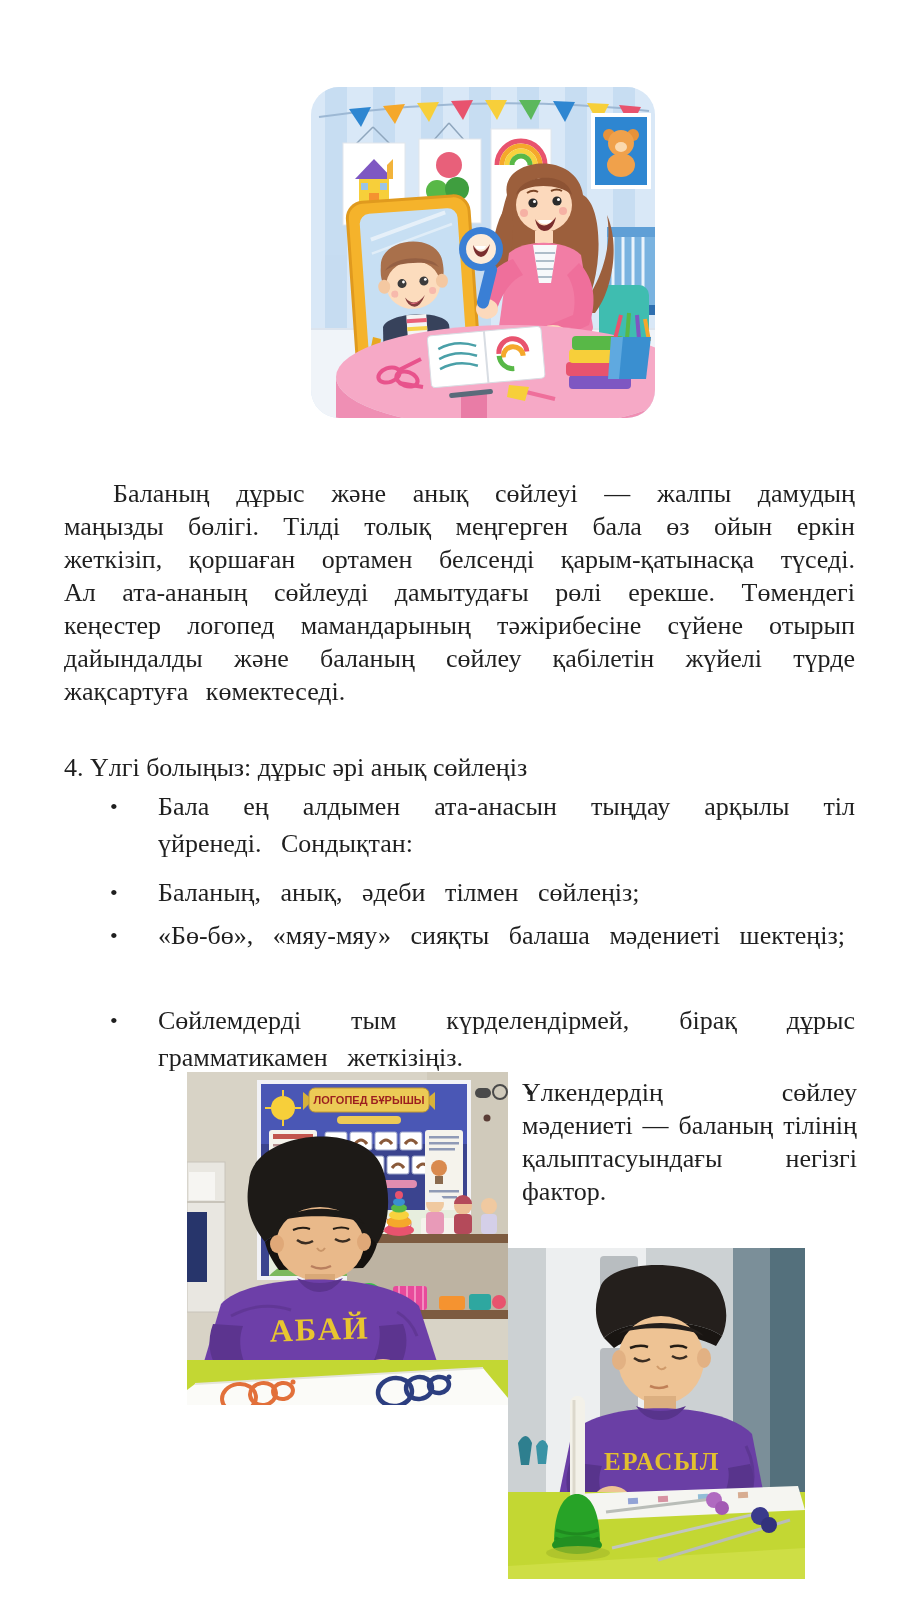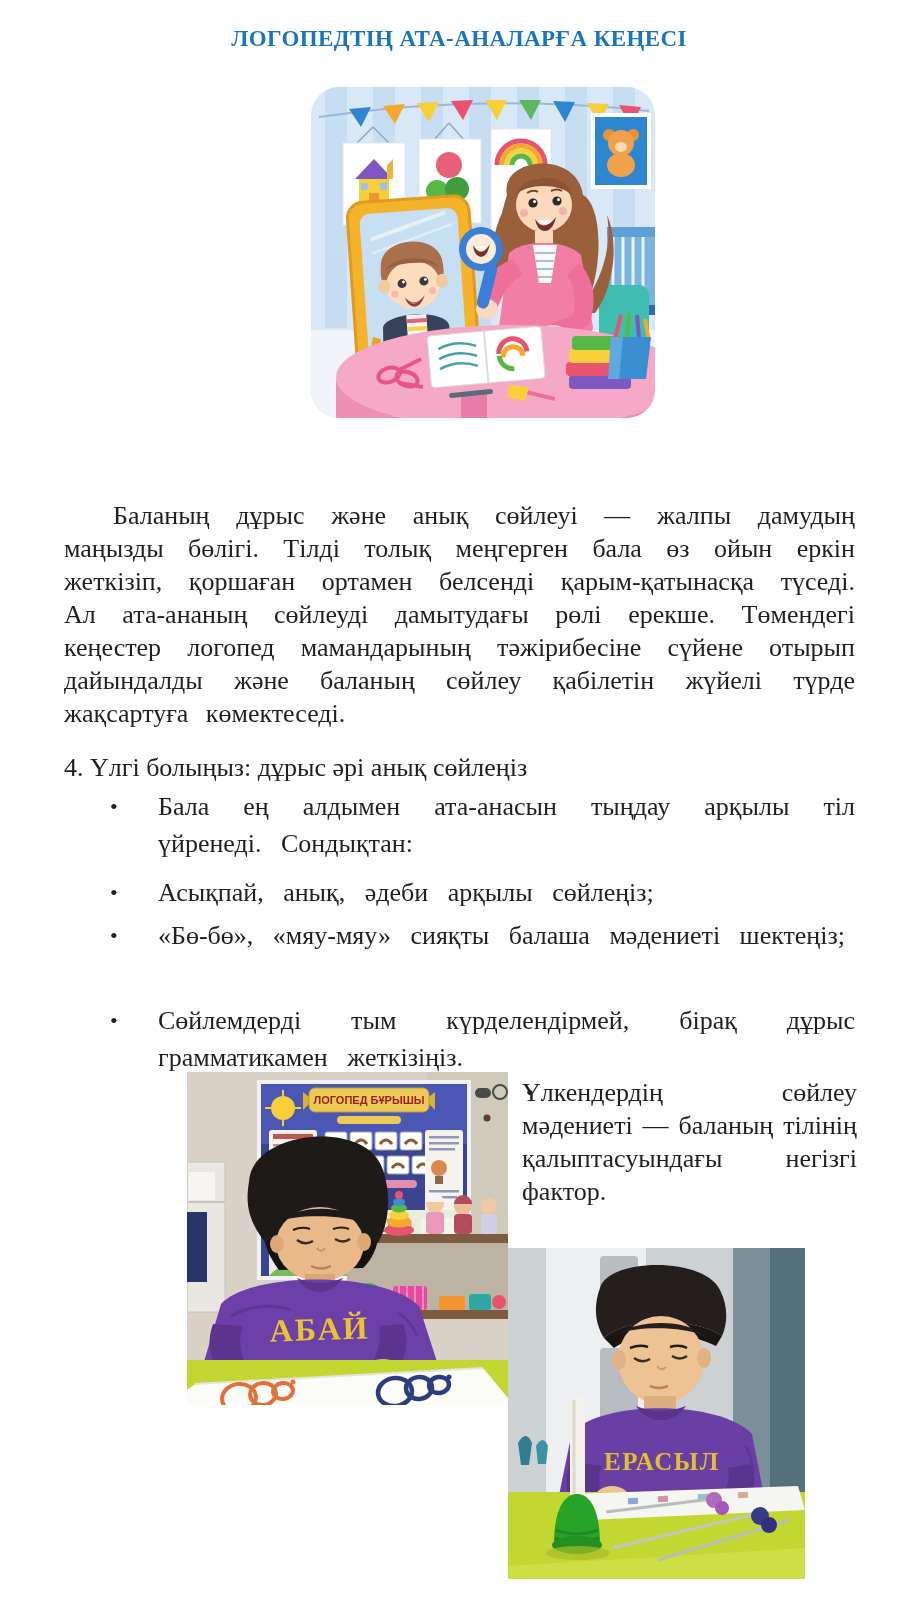--- a/index.html
+++ b/index.html
@@ -15,21 +15,21 @@
     position:absolute;left:0;top:26px;width:918px;
     text-align:center;
     font-size:23px;font-weight:bold;
     color:#1b74bc;
     letter-spacing:0.4px;
   }
   .hero{
     position:absolute;left:311px;top:87px;width:344px;height:331px;
   }
   .intro{
-    position:absolute;left:64px;top:473px;width:791px;
+    position:absolute;left:64px;top:451px;width:791px;
     font-size:26px;line-height:33px;
     text-align:justify;text-indent:49px;
     word-spacing:0.42em;
   }
   .heading1{
     position:absolute;left:64px;top:750px;width:791px;
     font-size:26px;line-height:36px;
   }
   .bullet{
     position:absolute;left:104px;width:751px;
@@ -56,21 +56,20 @@
   .photo{position:absolute;}
   .photo-left{left:187px;top:1072px;width:321px;height:333px;}
   .photo-right{left:508px;top:1248px;width:264px;height:331px;}
   svg{display:block;}
 </style>
 </head>
 <body>
 
 <div class="page">
 
-  <div class="doc-title">ЛОГОПЕДТІҢ АТА-АНАЛАРҒА КЕҢЕСІ</div>
 
   <div class="hero">
     <svg width="344" height="331" viewBox="0 0 344 331">
       <defs>
         <clipPath id="heroClip">
             <rect x="0" y="0" width="344" height="331" rx="28"></rect>
           </clipPath>
       </defs>
       <g clip-path="url(#heroClip)">
         <rect width="344" height="331" fill="#d9e8f7"></rect>
@@ -265,21 +264,21 @@
   <p class="intro">Баланың дұрыс және анық сөйлеуі — жалпы дамудың маңызды бөлігі. Тілді толық меңгерген бала өз ойын еркін жеткізіп, қоршаған ортамен белсенді қарым-қатынасқа түседі. Ал ата-ананың сөйлеуді дамытудағы рөлі ерекше. Төмендегі кеңестер логопед мамандарының тәжірибесіне сүйене отырып дайындалды және баланың сөйлеу қабілетін жүйелі түрде жақсартуға көмектеседі.</p>
 
   <div class="heading1">4. Үлгі болыңыз: дұрыс әрі анық сөйлеңіз</div>
 
   <div class="bullet b1">
     <span class="bmark">•</span>
     <span class="btxt">Бала ең алдымен ата-анасын тыңдау арқылы тіл үйренеді. Сондықтан:</span>
   </div>
   <div class="bullet b2">
     <span class="bmark">•</span>
-    <span class="btxt">Асықпай, анық, әдеби арқылы сөйлеңіз;</span>
+    <span class="btxt">Баланың, анық, әдеби тілмен сөйлеңіз;</span>
   </div>
   <div class="bullet b3">
     <span class="bmark">•</span>
     <span class="btxt">«Бө-бө», «мяу-мяу» сияқты балаша мәдениеті шектеңіз;</span>
   </div>
   <div class="bullet b4">
     <span class="bmark">•</span>
     <span class="btxt">Сөйлемдерді тым күрделендірмей, бірақ дұрыс грамматикамен жеткізіңіз.</span>
   </div>
   <div class="b5">

